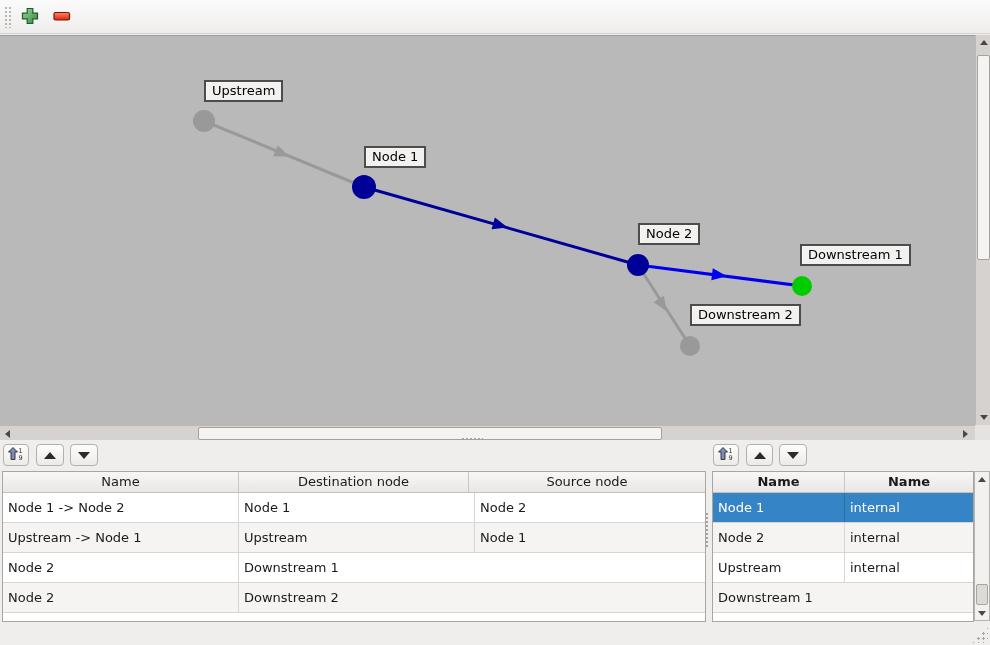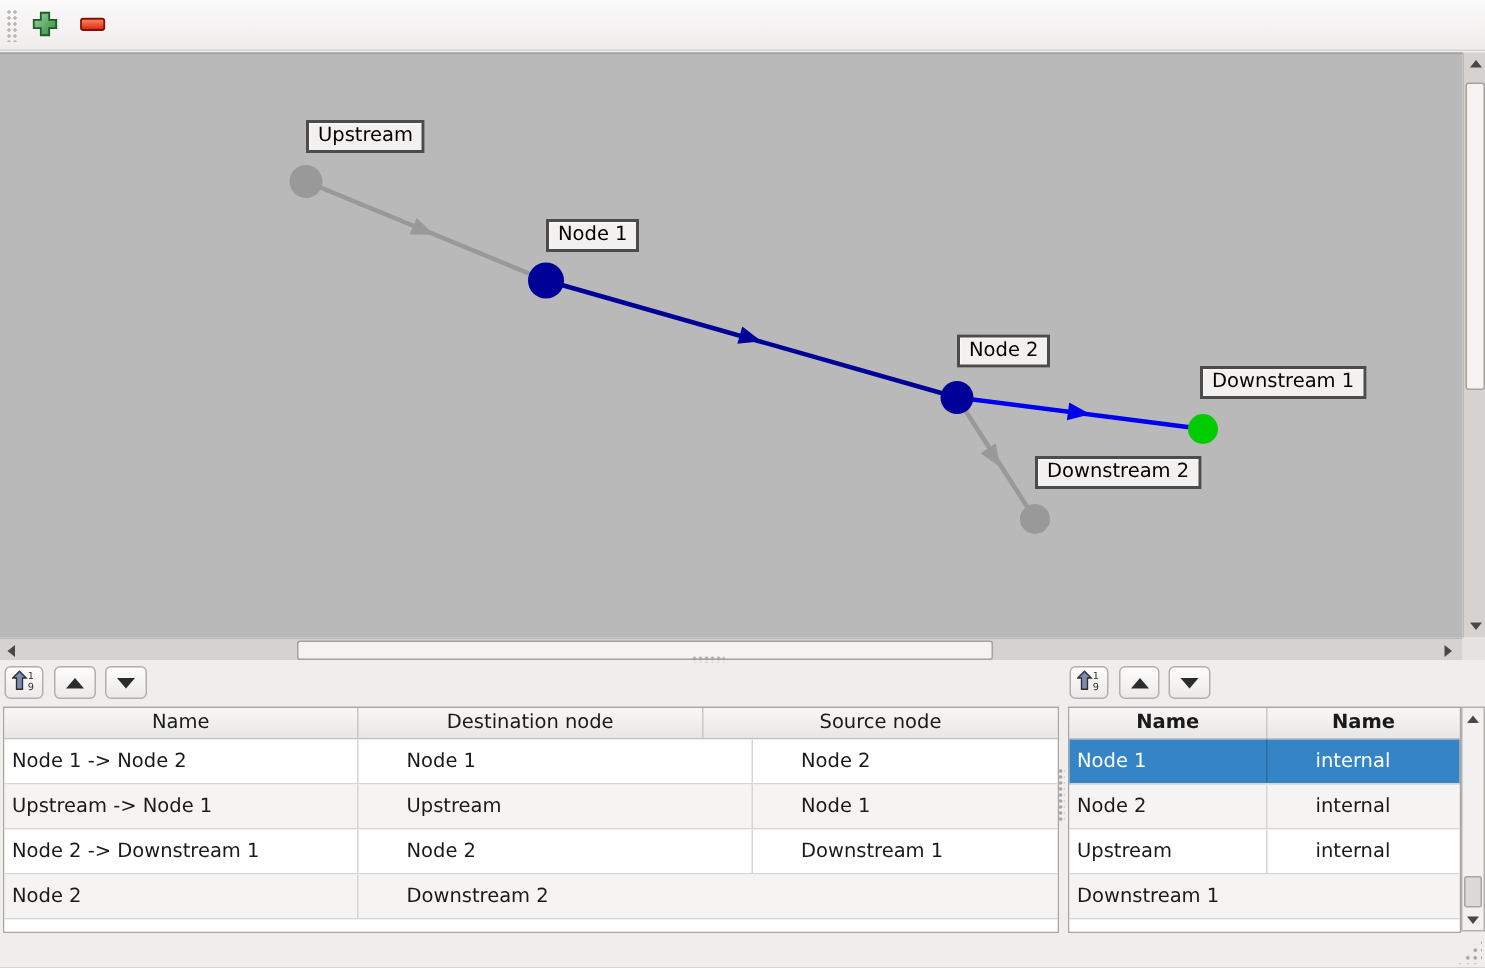--- a/index.html
+++ b/index.html
@@ -63,21 +63,21 @@
     border:1px solid #b3afab; border-radius:4px; cursor:pointer;
     display:flex; align-items:center; justify-content:center;
   }
   .big-tri-up   { width:0; height:0; border-left:6px solid transparent; border-right:6px solid transparent; border-bottom:7px solid #2b2b2b; }
   .big-tri-down { width:0; height:0; border-left:6px solid transparent; border-right:6px solid transparent; border-top:7px solid #2b2b2b; }
   
   .table { position:absolute; top:471px; background:#fff; border:1px solid #a9a5a1; }
   .t-header { display:flex; height:21px; background:linear-gradient(#f8f7f6,#e9e7e5); border-bottom:1px solid #c2bfbc; }
   .t-hcell { height:100%; line-height:20px; text-align:center; border-right:1px solid #c9c6c3; overflow:hidden; }
   .t-hcell:last-child { border-right:none; }
-  .t-row { display:flex; height:30px; border-bottom:1px solid #d8d5d2; background:#fff;gap:27px; }
+  .t-row { display:flex; height:30px; border-bottom:1px solid #d8d5d2; background:#fff; }
   .t-row.alt { background:#f5f4f2;align-items:flex-end; }
   .t-cell { height:100%; line-height:29px; padding-left:5px; border-right:1px solid #d8d5d2; overflow:hidden; white-space:nowrap; }
   .t-cell:last-child { border-right:none; }
   .t-row.selected { background:#3584c5; color:#fff; }
   .t-row.selected .t-cell { border-right-color:#2a6ea6; }
   .t-filler { height:8px; background:#fff; }
   .bold { font-weight:bold; }
   
   .col-a { width:236px; } .col-b { width:236px; } .col-c { flex:1; }
   
@@ -202,21 +202,20 @@
     <div class="t-cell col-a">Node 1 -&gt; Node 2</div>
     <div class="t-cell col-b">Node 1</div>
     <div class="t-cell col-c">Node 2</div>
   </div>
   <div class="t-row alt">
     <div class="t-cell col-a">Upstream -&gt; Node 1</div>
     <div class="t-cell col-b">Upstream</div>
     <div class="t-cell col-c">Node 1</div>
   </div>
   <div class="t-row">
-    <div class="t-cell col-a">Node 2 -&gt; Downstream 1</div>
     <div class="t-cell col-b">Node 2</div>
     <div class="t-cell col-c">Downstream 1</div>
   </div>
   <div class="t-row alt">
     <div class="t-cell col-b">Node 2</div>
     <div class="t-cell col-c">Downstream 2</div>
   </div>
   <div class="t-filler"></div>
 </div>
 

